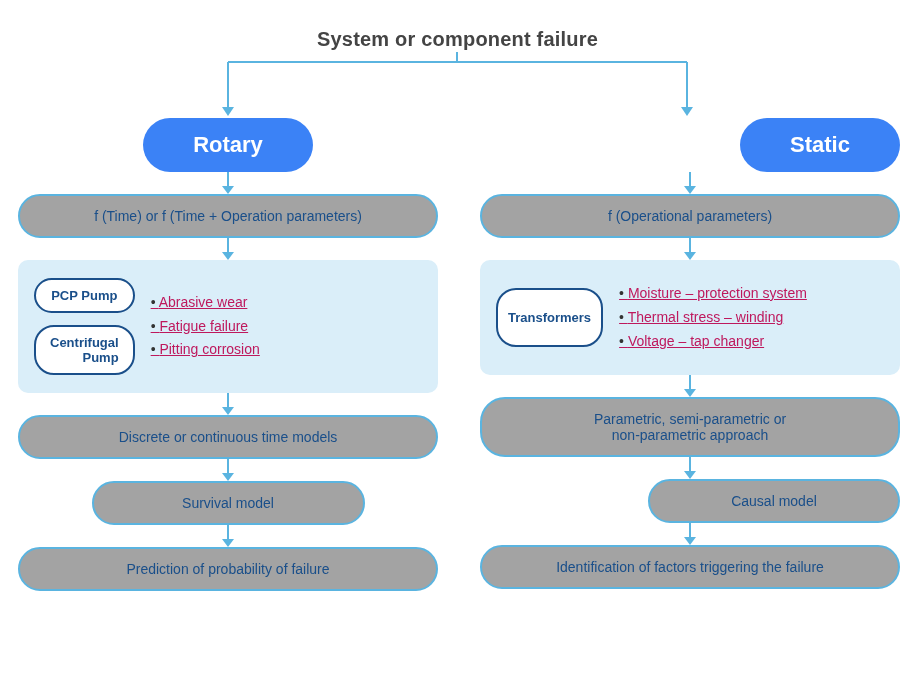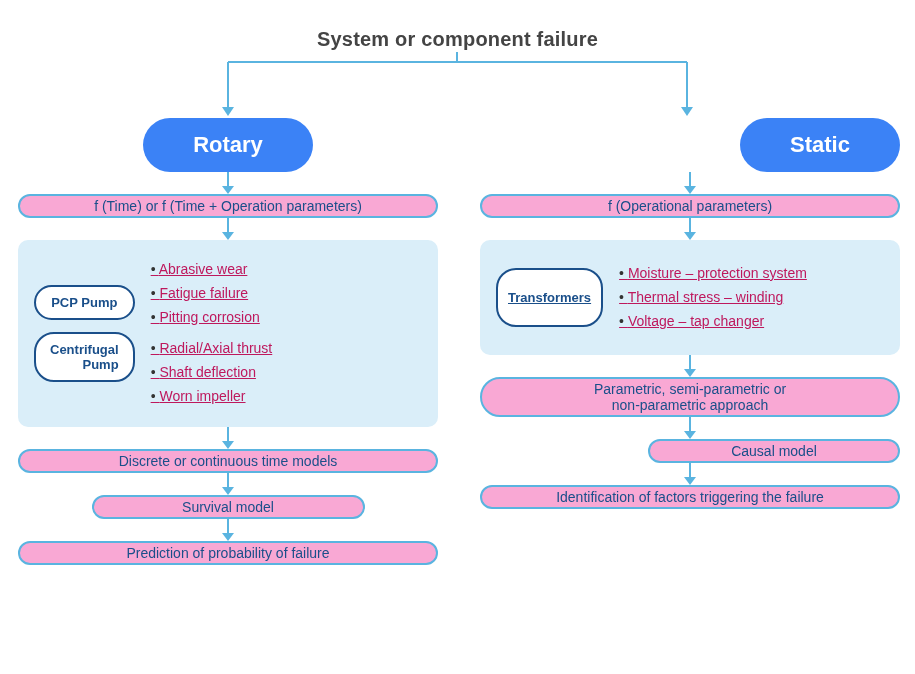--- a/index.html
+++ b/index.html
@@ -37,25 +37,25 @@
       font-weight: 700;
       padding: 14px 50px;
       text-align: center;
       min-width: 160px;
     }
 
     
     .box-outline {
       border: 2px solid #5ab4e0;
       border-radius: 25px;
-      padding: 2px 20px;
+      padding: 12px 20px;
       text-align: center;
       font-size: 14px;
       color: #1a4f8a;
-      background: #f9a8d4;
+      background: #a3a3a3;
       width: 100%;
     }
 
     
     .section-box {
       background: #daeef9;
       border-radius: 10px;
       padding: 18px 16px;
       display: flex;
       align-items: center;
@@ -201,25 +201,20 @@
       <div class="sub-pills">
         <div class="pill-outline">PCP Pump</div>
         <div class="pill-outline" style="white-space:normal;text-align:right;">Centrifugal<br>Pump</div>
       </div>
       <div class="bullet-groups">
         <div class="bullet-group">
           <div class="bullet-item">Abrasive wear</div>
           <div class="bullet-item">Fatigue failure</div>
           <div class="bullet-item">Pitting corrosion</div>
         </div>
-        <div class="bullet-group">
-          <div class="bullet-item">Radial/Axial thrust</div>
-          <div class="bullet-item">Shaft deflection</div>
-          <div class="bullet-item">Worn impeller</div>
-        </div>
       </div>
     </div>
 
     <div class="v-arrow">
       <div class="v-line" style="height:14px;"></div>
       <div class="v-head"></div>
     </div>
 
     <div class="box-outline">Discrete or continuous time models</div>
 
@@ -249,21 +244,21 @@
 
     <div class="box-outline">f (Operational parameters)</div>
 
     <div class="v-arrow">
       <div class="v-line" style="height:14px;"></div>
       <div class="v-head"></div>
     </div>
 
     <div class="section-box-right">
       <div class="sub-pills">
-        <div class="pill-outline" style="padding:20px 10px;text-decoration:underline;">Transformers</div>
+        <div class="pill-outline" style="padding:20px 10px;">Transformers</div>
       </div>
       <div class="bullet-groups">
         <div class="bullet-item">Moisture – protection system</div>
         <div class="bullet-item">Thermal stress – winding</div>
         <div class="bullet-item">Voltage – tap changer</div>
       </div>
     </div>
 
     <div class="v-arrow">
       <div class="v-line" style="height:14px;"></div>

